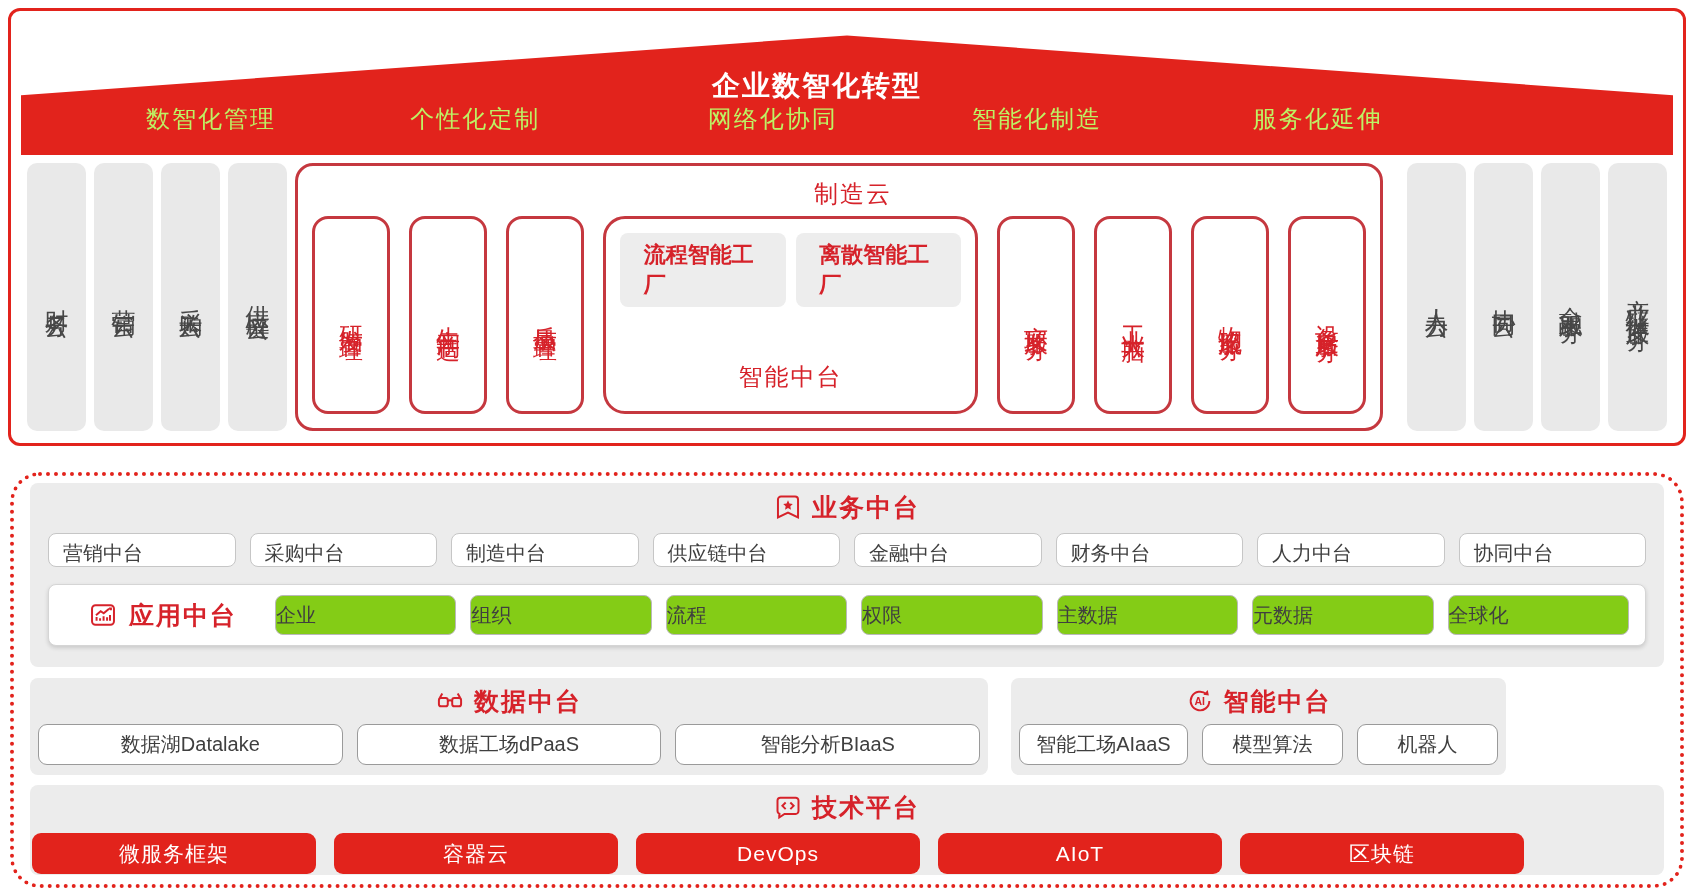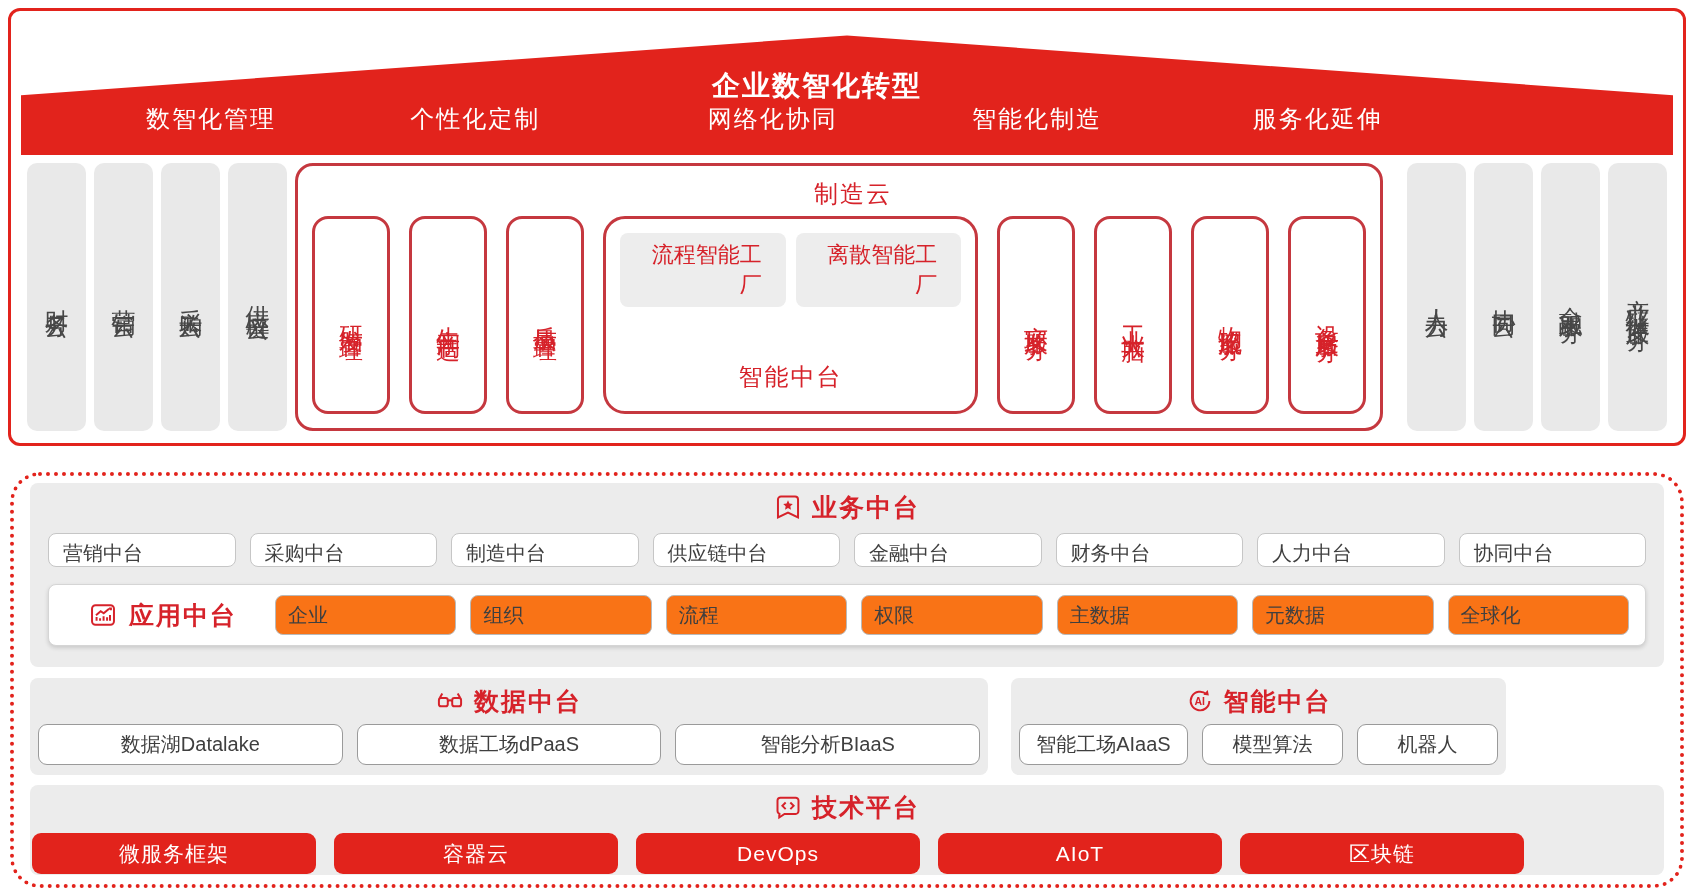--- a/index.html
+++ b/index.html
@@ -14,65 +14,65 @@
   body{background:#fff;font-family:"Liberation Sans",sans-serif;}
   .canvas{position:relative;width:1694px;height:891px;background:#fff;overflow:hidden;}
 
   
   .top-panel{position:absolute;left:8px;top:8px;width:1678px;height:438px;
     border:3px solid var(--primary-red);border-radius:12px;background:#fff;}
   .roof{position:absolute;left:10px;right:10px;top:14px;height:130px;background:var(--primary-red);
     clip-path:polygon(0 54%,50% 8%,100% 54%,100% 100%,0 100%);}
   .roof-title{position:absolute;left:0;right:60px;top:30px;text-align:center;color:#fff;
     font-size:28px;font-weight:600;letter-spacing:2px;margin-top:12px;}
-  .roof-seg{position:absolute;bottom:20px;transform:translateX(-50%);color:#ffffff;
+  .roof-seg{position:absolute;bottom:20px;transform:translateX(-50%);color:#bef264;
     font-size:24px;font-weight:500;letter-spacing:2px;white-space:nowrap;}
   .seg0{left:11.5%;} .seg1{left:27.5%;} .seg2{left:45.5%;} .seg3{left:61.5%;} .seg4{left:78.5%;}
 
   .pillars-row{position:absolute;left:16px;right:16px;top:152px;bottom:12px;display:flex;gap:8px;}
   .pillar{width:59px;flex:0 0 59px;background:var(--pillar-bg);border-radius:10px;
     display:flex;align-items:center;justify-content:center;}
   .pillar span{writing-mode:vertical-rl;font-size:24px;color:#474747;letter-spacing:5px;}
   .right-group{display:flex;gap:8px;margin-left:16px;}
 
   .mfg-box{flex:1;border:3px solid var(--outline-red);border-radius:18px;position:relative;background:#fff;}
   .mfg-title{position:absolute;top:12px;left:0;right:0;text-align:center;color:var(--title-red);
     font-size:24px;letter-spacing:2px;padding-left:28px;}
   .mfg-inner{position:absolute;left:14px;right:14px;top:50px;bottom:14px;display:flex;gap:19px;}
   .module{flex:0 0 78px;border:3px solid var(--outline-red);border-radius:16px;
     display:flex;align-items:center;justify-content:center;background:#fff;}
   .module span{writing-mode:vertical-rl;font-size:24px;color:var(--title-red);letter-spacing:4px;}
   .smart-box{flex:1;border:3px solid var(--outline-red);border-radius:22px;position:relative;background:#fff;}
   .smart-chips{position:absolute;left:14px;right:14px;top:14px;display:flex;gap:10px;}
   .smart-chip{flex:1;background:#ededed;border-radius:8px;min-height:74px;
     display:flex;align-items:center;justify-content:center;padding:6px 4px;}
-  .smart-chip span{display:block;width:118px;text-align:right;color:var(--title-red);
-    font-size:22px;line-height:1.35;}
+  .smart-chip span{display:block;width:118px;text-align:left;color:var(--title-red);
+    font-size:22px;line-height:1.35;font-weight:bold;}
   .smart-title{position:absolute;left:0;right:0;bottom:18px;text-align:center;
     color:var(--title-red);font-size:24px;letter-spacing:2px;}
 
   
   .bottom-panel{position:absolute;left:10px;top:472px;width:1674px;height:416px;
     border:4px dotted var(--primary-red);border-radius:30px;padding:7px 16px 9px;background:#fff;}
   .section{background:var(--section-bg);border-radius:8px;}
   .sec-header{display:flex;align-items:center;justify-content:center;gap:10px;height:36px;}
   .sec-header .title{color:var(--title-red);font-size:25px;font-weight:bold;letter-spacing:2px;}
   .sec-icon{width:28px;height:28px;color:var(--title-red);flex:0 0 auto;}
 
   .business-sec{height:184px;padding:6px 18px 0;}
   .chip-row{display:flex;gap:14px;margin-top:8px;}
   .chip{flex:1;height:34px;background:#fff;border:1px solid #c6c6c6;border-radius:8px;
     line-height:39px;padding-left:14px;font-size:20px;color:var(--chip-text);white-space:nowrap;overflow:hidden;}
   .app-row{margin-top:17px;background:#fff;border:1px solid #d5d5d5;border-radius:8px;
     box-shadow:0 2px 4px rgba(0,0,0,.15);height:62px;display:flex;align-items:center;
     padding:0 16px;gap:14px;}
   .app-brand{flex:0 0 196px;display:flex;align-items:center;justify-content:center;gap:12px;}
   .app-brand .title{color:var(--title-red);font-size:25px;font-weight:bold;letter-spacing:2px;}
-  .app-chip{flex:1;height:40px;background:#f97316;border:1px solid #b9b9b9;border-radius:8px;
-    line-height:38px;padding-left:12px;font-size:20px;color:var(--chip-text);white-space:nowrap;overflow:hidden;}
+  .app-chip{flex:1;height:40px;background:#84cc16;border:1px solid #b9b9b9;border-radius:8px;
+    line-height:38px;padding-left:0;font-size:20px;color:var(--chip-text);white-space:nowrap;overflow:hidden;}
 
   .mid-row{display:flex;gap:23px;margin-top:11px;}
   .data-sec{flex:0 0 958px;height:97px;padding:4px 8px 0;}
   .ai-sec{flex:0 0 495px;height:97px;padding:4px 8px 0;}
   .mid-row .sec-header{height:38px;}
   .center-chip{flex:1;height:41px;background:#fff;border:1px solid #9a9a9a;border-radius:9px;
     line-height:39px;text-align:center;font-size:20px;color:var(--chip-text);white-space:nowrap;}
   .mid-row .chip-row{margin-top:4px;gap:14px;}
 
   .tech-sec{margin-top:10px;height:90px;padding:4px 2px 0;}

